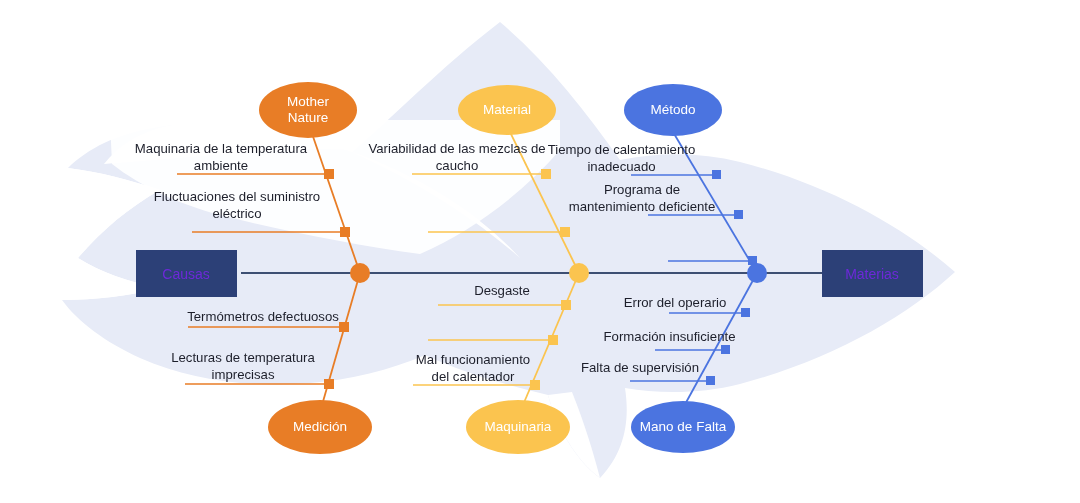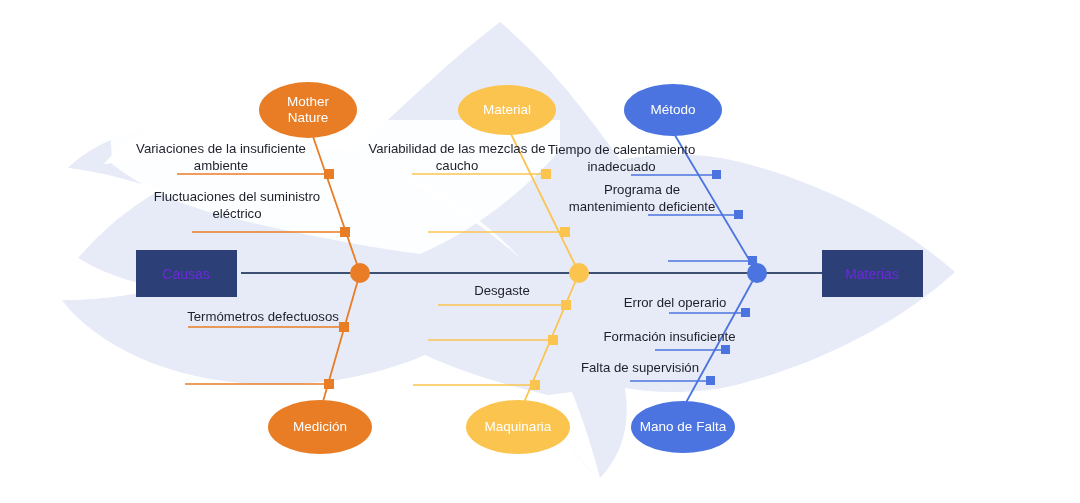--- a/index.html
+++ b/index.html
@@ -183,34 +183,38 @@
   <div class="box-label" style="left:872px; top:274px;">Materias</div>
 
   <div class="cat-label" style="left:308px; top:110px;">Mother
 Nature</div>
   <div class="cat-label" style="left:507px; top:110px;">Material</div>
   <div class="cat-label" style="left:673px; top:110px;">Método</div>
   <div class="cat-label" style="left:320px; top:427px;">Medición</div>
   <div class="cat-label" style="left:518px; top:427px;">Maquinaria</div>
   <div class="cat-label" style="left:683px; top:427px;">Mano de Falta</div>
 
-  <div class="cause-label" style="left:121px; top:140px; width:200px;">Variaciones de la insuficiente
+  <div class="cause-label" style="left:121px; top:140px; width:200px;">Maquinaria de la temperatura
 ambiente</div>
   <div class="cause-label" style="left:137px; top:188px; width:200px;">Fluctuaciones del suministro
 eléctrico</div>
 
   <div class="cause-label" style="left:357px; top:140px; width:200px;">Variabilidad de las mezclas de
 caucho</div>
 
   <div class="cause-label" style="left:530px; top:141px; width:183px;">Tiempo de calentamiento
 inadecuado</div>
   <div class="cause-label" style="left:548px; top:181px; width:188px;">Programa de
 mantenimiento deficiente</div>
 
   <div class="cause-label" style="left:168px; top:308px; width:190px;">Termómetros defectuosos</div>
+  <div class="cause-label" style="left:148px; top:349px; width:190px;">Lecturas de temperatura
+imprecisas</div>
 
   <div class="cause-label" style="left:442px; top:282px; width:120px;">Desgaste</div>
+  <div class="cause-label" style="left:393px; top:351px; width:160px;">Mal funcionamiento
+del calentador</div>
 
   <div class="cause-label" style="left:600px; top:294px; width:150px;">Error del operario</div>
   <div class="cause-label" style="left:592px; top:328px; width:155px;">Formación insuficiente</div>
   <div class="cause-label" style="left:565px; top:359px; width:150px;">Falta de supervisión</div>
 
 </div>
 
 </body></html>

